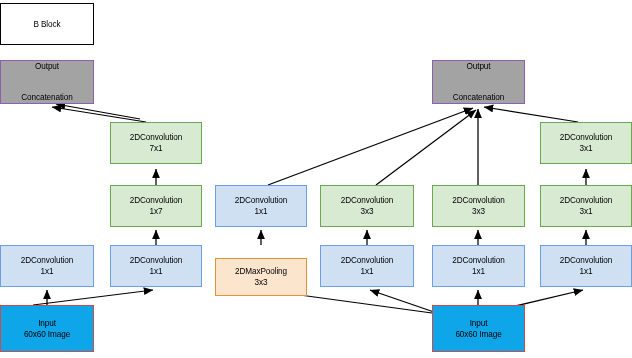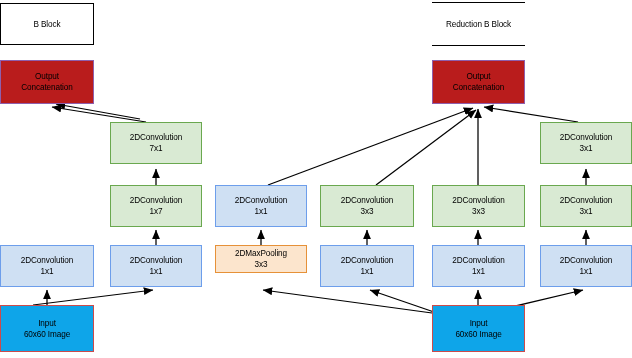--- a/index.html
+++ b/index.html
@@ -23,21 +23,21 @@
     font-size:8.2px;
     line-height:11px;
     color:#000000;
     letter-spacing:-0.1px;
   }
   .node .l1,.node .l2{display:block;white-space:nowrap;}
 
   .n-blue  {background:#cfe0f3;border:1px solid #6d9eeb;}
   .n-green {background:#d9ead3;border:1px solid #6aa84f;}
   .n-orange{background:#fce5cd;border:1px solid #e69138;}
-  .n-purple{background:#b91c1c;border:1px solid #8e5fad;}
+  .n-purple{background:#a3a3a3;border:1px solid #8e5fad;justify-content:space-between;}
   .n-pink  {background:#0ea5e9;border:1px solid #cc4b4b;}
   .n-plain {background:#ffffff;border:1px solid #000000;}
 
   
   .n-rule{
     background:#ffffff;
     border:0;
     border-top:1.4px solid #000000;
     border-bottom:1.4px solid #000000;
   }
@@ -114,28 +114,25 @@
   <div class="node n-pink" style="left:0px;top:305px;width:94px;height:47px;">
     <span class="l1">Input</span>
     <span class="l2">60x60 Image</span>
   </div>
 
   <div class="node n-blue" style="left:215px;top:185px;width:92px;height:42px;">
     <span class="l1">2DConvolution</span>
     <span class="l2">1x1</span>
   </div>
 
-  <div class="node n-orange" style="left:215px;top:245px;width:92px;height:28px;">
+  <div class="node n-orange" style="left:215px;top:258px;width:92px;height:38px;">
     <span class="l1">2DMaxPooling</span>
     <span class="l2">3x3</span>
   </div>
 
-  <div class="node n-rule" style="left:432px;top:2px;width:93px;height:44px;">
-    <span class="l1">Reduction B Block</span>
-  </div>
 
   <div class="node n-purple" style="left:432px;top:60px;width:93px;height:44px;">
     <span class="l1">Output</span>
     <span class="l2">Concatenation</span>
   </div>
 
   <div class="node n-green" style="left:540px;top:122px;width:92px;height:42px;">
     <span class="l1">2DConvolution</span>
     <span class="l2">3x1</span>
   </div>

